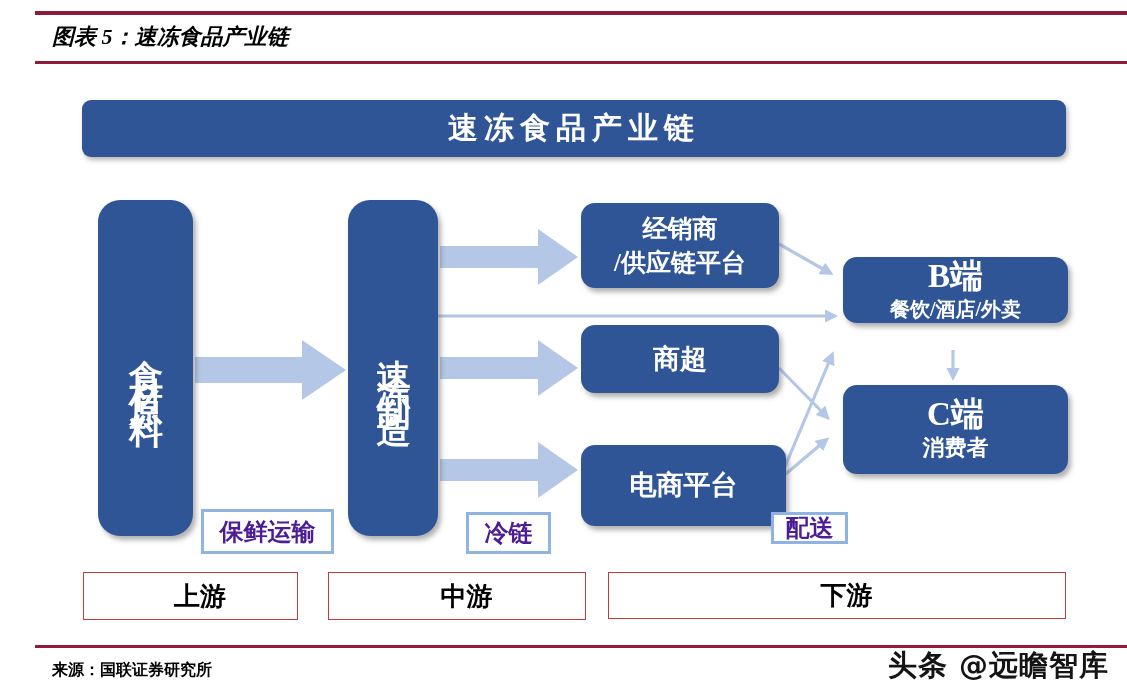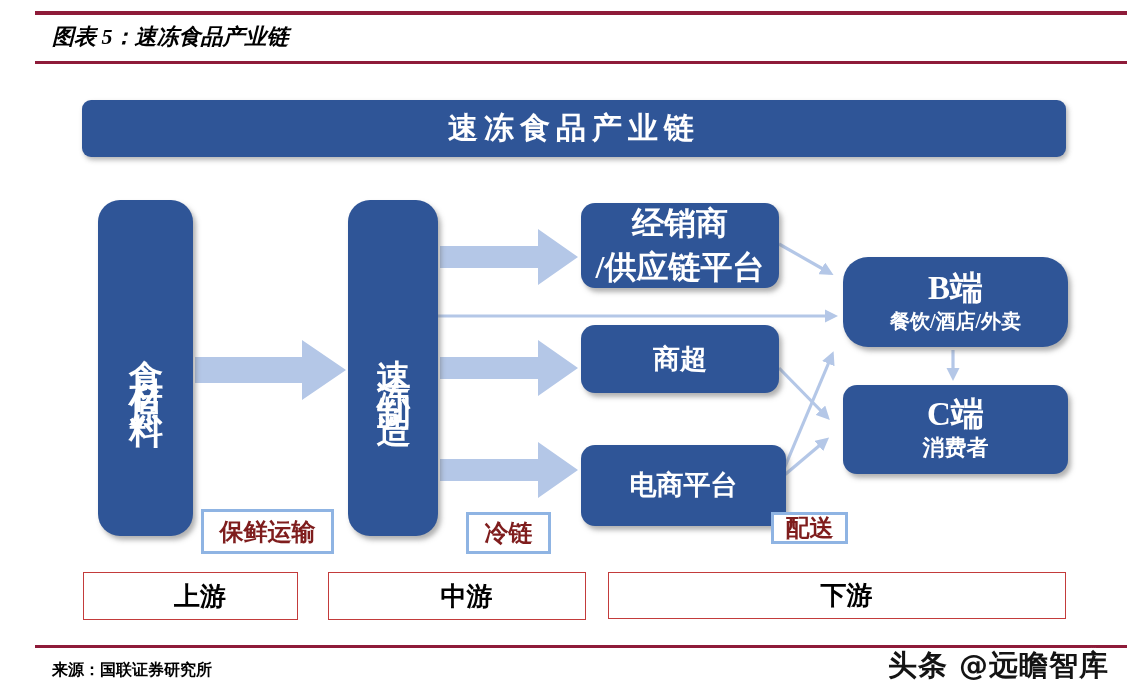--- a/index.html
+++ b/index.html
@@ -11,25 +11,25 @@
               border-radius:9px;box-shadow:2px 3px 5px rgba(90,90,90,.45);
               display:flex;align-items:center;justify-content:center;}
   #header-bar span{color:#fff;font-size:30px;font-weight:bold;letter-spacing:6px;}
   .node{position:absolute;background:#2F5597;color:#fff;border-radius:14px;
         box-shadow:3px 4px 5px rgba(100,100,100,.5);
         display:flex;flex-direction:column;align-items:center;justify-content:center;text-align:center;}
   .vnode{border-radius:22px;}
   .vtext{writing-mode:vertical-rl;text-orientation:upright;font-size:34px;font-weight:600;
          letter-spacing:18px;line-height:1;}
   .node .big{font-size:33px;font-weight:bold;line-height:1.15;}
-  .node .mid{font-size:32px;font-weight:600;line-height:1.35;}
+  .node .mid{font-size:25px;font-weight:600;line-height:1.35;}
   .node .sub{font-size:20px;font-weight:600;line-height:1.3;}
   .elabel{position:absolute;background:#fff;border:3px solid #8FB4E3;box-sizing:border-box;
           display:flex;align-items:center;justify-content:center;
-          font-size:24px;color:#7f1d1d;font-weight:600;}
+          font-size:24px;color:#4c1d95;font-weight:600;}
   .stage{position:absolute;background:#fff;border:1.5px solid #C33B3B;box-sizing:border-box;
          display:flex;align-items:center;justify-content:center;font-size:26px;color:#000;font-weight:600;padding-left:19px;}
   #arrows{position:absolute;left:0;top:0;z-index:0;}
   .layer{z-index:2;}
   #source-note{position:absolute;left:52px;top:660px;font-size:16px;color:#000;font-weight:600;}
   #watermark{position:absolute;left:888px;top:646px;font-size:29px;font-weight:800;color:#141414;
              font-family:"DejaVu Sans","Liberation Sans",sans-serif;letter-spacing:1px;z-index:5;
              text-shadow:-2px -2px 0 #fff,2px -2px 0 #fff,-2px 2px 0 #fff,2px 2px 0 #fff,
                          0 -2px 0 #fff,0 2px 0 #fff,-2px 0 0 #fff,2px 0 0 #fff;}
 </style>
@@ -80,21 +80,21 @@
   </div>
 
   <div class="node layer" style="left:581px;top:325px;width:198px;height:68px;">
     <div class="mid" style="font-size:27px;">商超</div>
   </div>
 
   <div class="node layer" style="left:581px;top:445px;width:205px;height:81px;">
     <div class="mid" style="font-size:27px;">电商平台</div>
   </div>
 
-  <div class="node layer" style="left:843px;top:257px;width:225px;height:90px;border-radius:25px;">
+  <div class="node layer" style="left:843px;top:257px;width:225px;height:66px;">
     <div class="big">B端</div>
     <div class="sub">餐饮/酒店/外卖</div>
   </div>
 
   <div class="node layer" style="left:843px;top:385px;width:225px;height:89px;">
     <div class="big">C端</div>
     <div class="sub" style="font-size:22px;">消费者</div>
   </div>
 
   <div class="elabel layer" style="left:201px;top:509px;width:133px;height:45px;">

